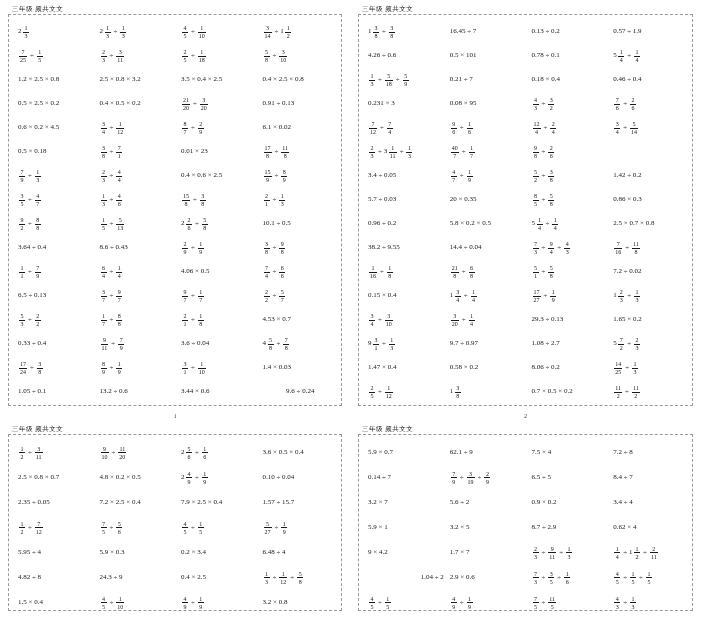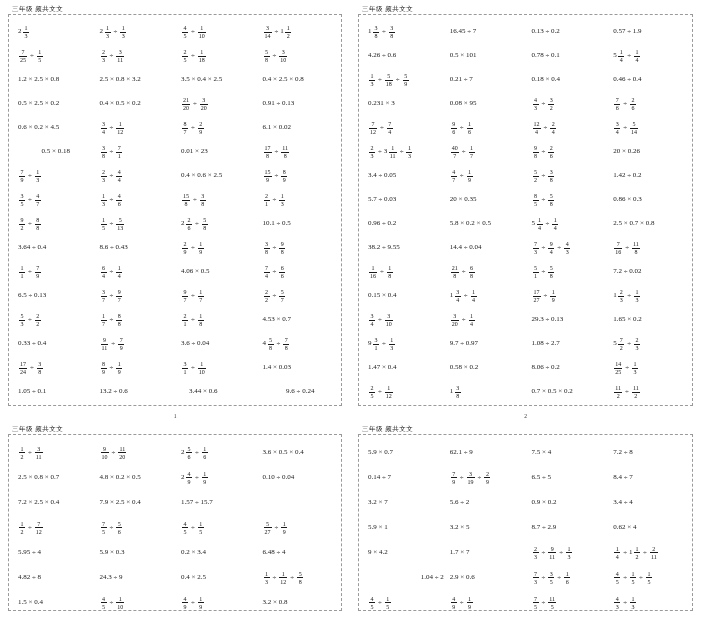--- a/index.html
+++ b/index.html
@@ -333,21 +333,21 @@
                   <span class="bar"></span>
                   <span class="den">9</span>
                 </span>
               </span>
             </div>
             <div class="cell" style="min-height: 24px;">
               <span class="plain">6.1 × 0.02</span>
             </div>
           </div>
           <div class="row" style="min-height: 24px;">
-            <div class="cell" style="min-height: 24px; justify-content: center;">
+            <div class="cell" style="min-height: 24px;">
               <span class="plain">0.5 × 0.18</span>
             </div>
             <div class="cell" style="min-height: 24px;">
               <span style="display: inline-flex; align-items: center;">
                 <span class="frac">
                   <span class="num">3</span>
                   <span class="bar"></span>
                   <span class="den">8</span>
                 </span>
               </span>
@@ -873,21 +873,21 @@
               <span class="plain">1.4 × 0.03</span>
             </div>
           </div>
           <div class="row" style="min-height: 24px;">
             <div class="cell" style="min-height: 24px;">
               <span class="plain">1.05 ÷ 0.1</span>
             </div>
             <div class="cell" style="min-height: 24px;">
               <span class="plain">13.2 ÷ 0.6</span>
             </div>
-            <div class="cell" style="min-height: 24px; margin-left: 8px;">
+            <div class="cell" style="min-height: 24px;">
               <span class="plain">3.44 × 0.6</span>
             </div>
             <div class="cell" style="min-height: 24px; justify-content: center;">
               <span class="plain">9.6 ÷ 0.24</span>
             </div>
           </div>
         </div>
     </div>
     <div class="page-num">1</div>
   </div>
@@ -1155,23 +1155,20 @@
                 </span>
               </span>
               <span class="op">÷</span>
               <span style="display: inline-flex; align-items: center;">
                 <span class="frac">
                   <span class="num">2</span>
                   <span class="bar"></span>
                   <span class="den">6</span>
                 </span>
               </span>
-            </div>
-            <div class="cell" style="min-height: 24px;">
-              <span class="plain">20 × 0.26</span>
             </div>
           </div>
           <div class="row" style="min-height: 24px;">
             <div class="cell" style="min-height: 24px;">
               <span class="plain">3.4 ÷ 0.05</span>
             </div>
             <div class="cell" style="min-height: 24px;">
               <span style="display: inline-flex; align-items: center;">
                 <span class="frac">
                   <span class="num">4</span>
@@ -1683,20 +1680,23 @@
                   <span class="den">9</span>
                 </span>
               </span>
             </div>
             <div class="cell" style="min-height: 25px;">
               <span class="plain">0.10 ÷ 0.04</span>
             </div>
           </div>
           <div class="row" style="min-height: 25px;">
             <div class="cell" style="min-height: 25px;">
+              <span class="plain">2.35 ÷ 0.05</span>
+            </div>
+            <div class="cell" style="min-height: 25px;">
               <span class="plain">7.2 × 2.5 × 0.4</span>
             </div>
             <div class="cell" style="min-height: 25px;">
               <span class="plain">7.9 × 2.5 × 0.4</span>
             </div>
             <div class="cell" style="min-height: 25px;">
               <span class="plain">1.57 ÷ 15.7</span>
             </div>
           </div>
           <div class="row" style="min-height: 25px;">

